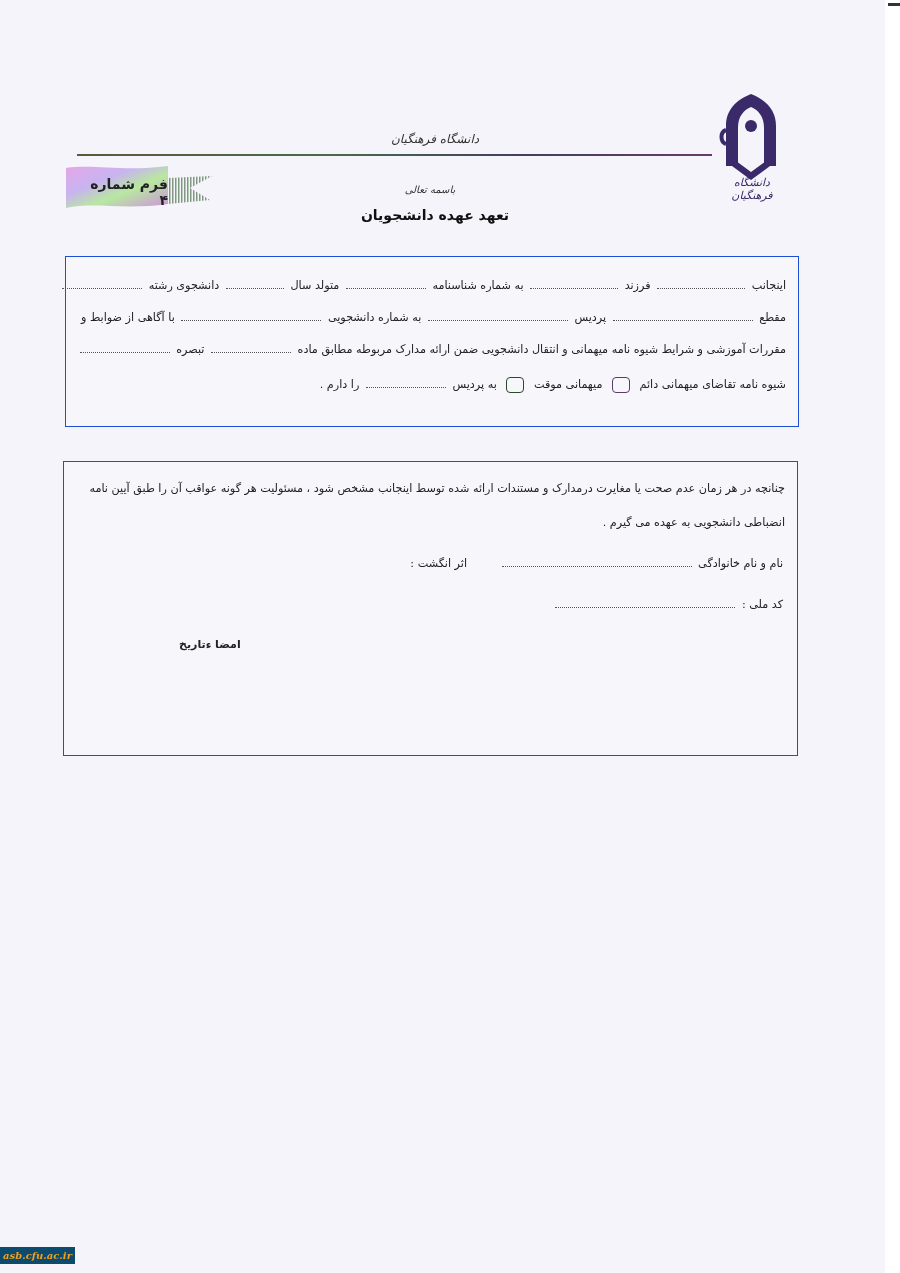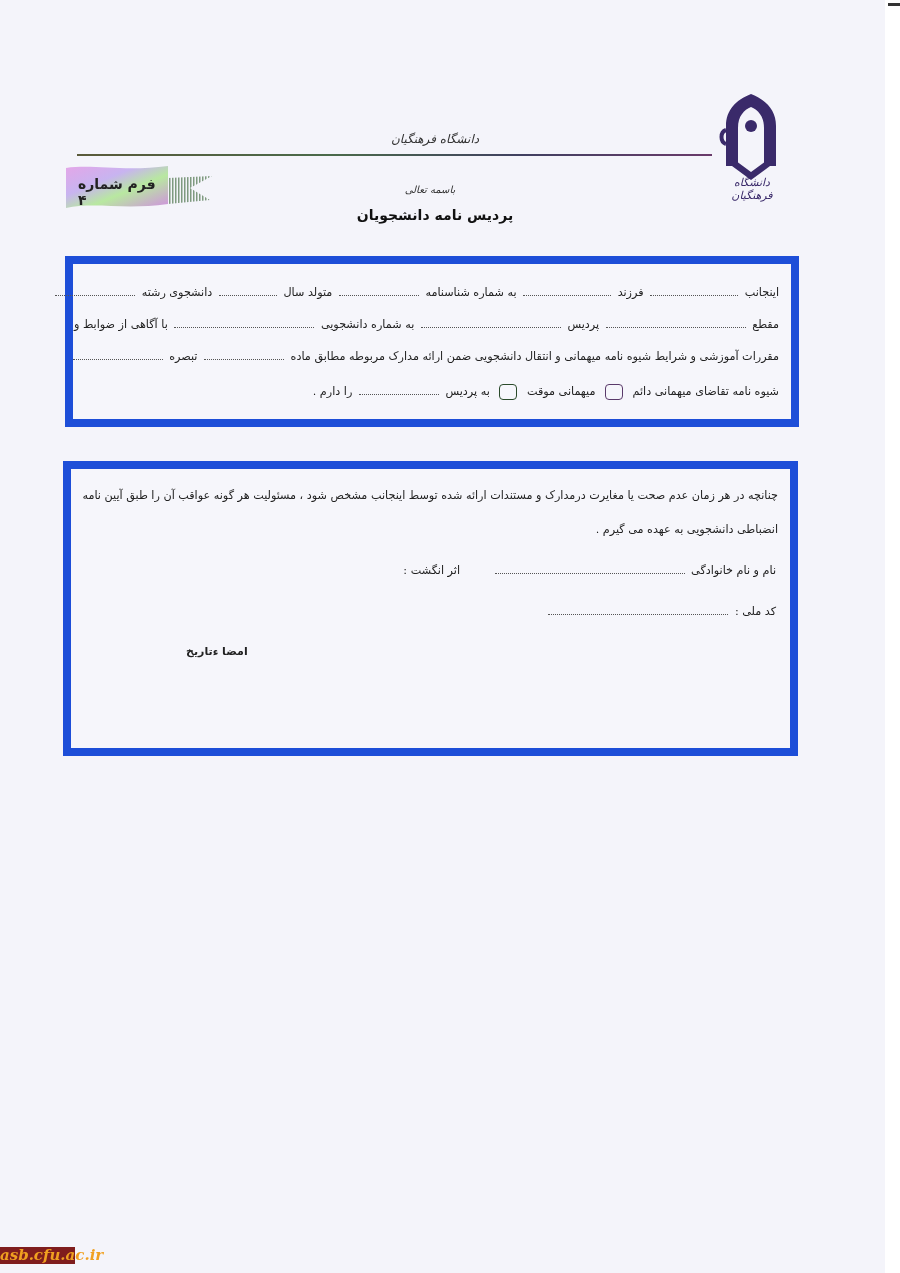--- a/index.html
+++ b/index.html
@@ -18,45 +18,45 @@
     font-family:"DejaVu Serif", serif; font-size:11px; font-style:italic; color:#3a2a6a; direction:rtl; }
 
   
   .uni-name { position:absolute; left:380px; top:132px; width:110px; text-align:center;
     font-family:"DejaVu Serif", serif; font-size:12px; font-style:italic; color:#333; direction:rtl; }
   .header-rule { position:absolute; left:77px; top:154px; width:635px; height:2px;
     background:linear-gradient(90deg,#5a5a3a 0%,#4a6a4a 40%,#404060 70%,#6a3a6a 100%); }
 
   
   .flag { position:absolute; left:64px; top:164px; width:150px; height:48px; }
-  .flag-label { position:absolute; left:78px; top:176px; width:90px; text-align:left;
+  .flag-label { position:absolute; left:78px; top:176px; width:90px; text-align:right;
     font-size:14px; font-weight:bold; color:#222; direction:rtl; }
 
   .basmala { position:absolute; left:400px; top:184px; width:60px; text-align:center;
     font-family:"DejaVu Serif", serif; font-size:10px; font-style:italic; color:#333; direction:rtl; }
   .doc-title { position:absolute; left:330px; top:207px; width:210px; text-align:center;
     font-size:14px; font-weight:bold; color:#111; direction:rtl; }
 
   
-  .box { position:absolute; border:8px solid #1d4ed8; box-sizing:border-box; background:#f6f6fb; }
+  .box { position:absolute; border:1px solid #1d4ed8; box-sizing:border-box; background:#f6f6fb; }
   .box1 { left:65px; top:256px; width:734px; height:171px; }
   .box2 { left:63px; top:461px; width:735px; height:295px;padding-left:25px; }
 
   .line { position:absolute; right:12px; left:16px; direction:rtl; text-align:right;
     font-size:11.2px; white-space:nowrap; color:#222; }
   .dots { display:inline-block; border-bottom:1px dotted #555; height:8px; vertical-align:baseline; margin:0 3px; }
   .chk { display:inline-block; width:16px; height:14px; border:1.6px solid #333; border-radius:4px;
     vertical-align:middle; margin:0 6px; }
 
   .abs-text { position:absolute; direction:rtl; text-align:right; font-size:11.2px; white-space:nowrap; }
   .sig { position:absolute; font-size:11px; font-weight:bold; direction:rtl; }
 
-  .watermark { position:absolute; left:0; top:1247px; width:75px; height:17px; background:#7f1d1d;
+  .watermark { position:absolute; left:0; top:1247px; width:75px; height:17px; background:#0c4a6e;
     color:#f0a020; font-family:"DejaVu Serif", serif; font-weight:bold; font-style:italic;
-    font-size:15px; line-height:17px; text-align:center; }
+    font-size:10px; line-height:17px; text-align:center; }
 </style>
 </head>
 <body>
 
 <div class="page-edge"></div>
 <div class="edge-mark"></div>
 
 <svg class="logo" viewBox="0 0 66 104">
   <path d="M33 2 C18 8 8 18 8 34 L8 74 L20 74 L20 36 C20 24 26 18 33 15 C40 18 46 24 46 36 L46 74 L58 74 L58 34 C58 18 48 8 33 2 Z" fill="#3a2a6a"></path>
   <circle cx="33" cy="34" r="6" fill="#3a2a6a"></circle>
@@ -80,21 +80,21 @@
     <pattern id="stripes" width="3" height="4" patternUnits="userSpaceOnUse">
       <rect width="1.5" height="4" fill="#6a8a6a"></rect>
     </pattern>
   </defs>
   <path d="M2 4 C30 0 60 8 104 2 L104 40 C60 46 30 38 2 44 Z" fill="url(#fg)"></path>
   <path d="M104 14 L148 12 L126 24 L146 36 L104 40 Z" fill="url(#stripes)" opacity="0.85"></path>
 </svg>
 <div class="flag-label">فرم شماره ۴</div>
 
 <div class="basmala">باسمه تعالی</div>
-<div class="doc-title">پردیس نامه دانشجویان</div>
+<div class="doc-title">تعهد عهده دانشجویان</div>
 
 <div class="box box1">
   <div class="line" style="top:22px;">
     <span>اینجانب</span>
     <span class="dots" style="width:88px"></span>
     <span>فرزند</span>
     <span class="dots" style="width:88px"></span>
     <span>به شماره شناسنامه</span>
     <span class="dots" style="width:80px"></span>
     <span>متولد سال</span>

